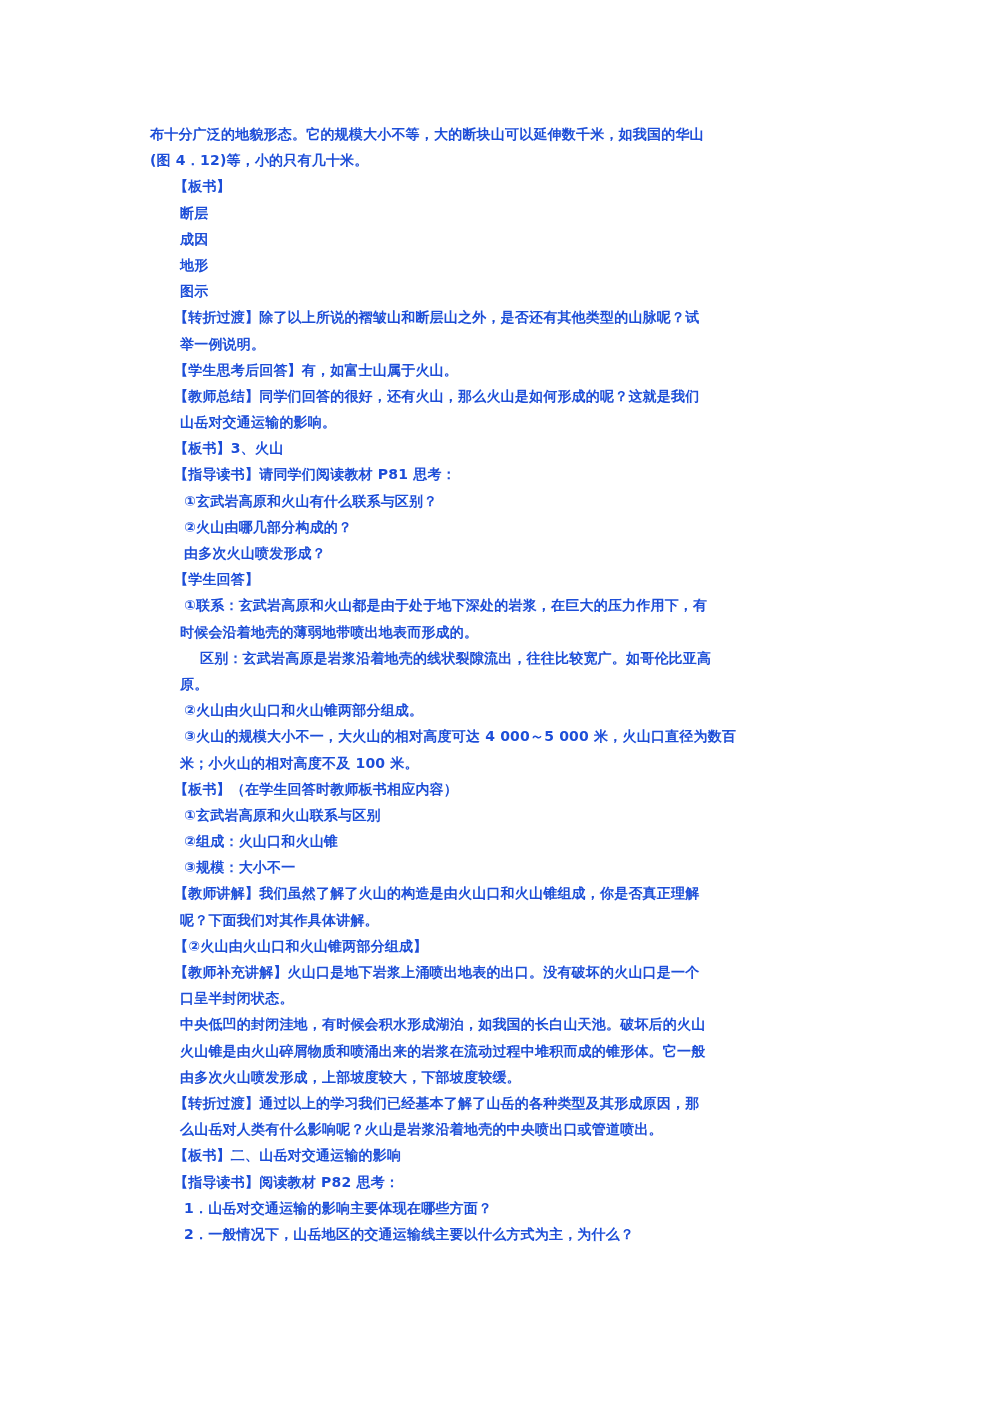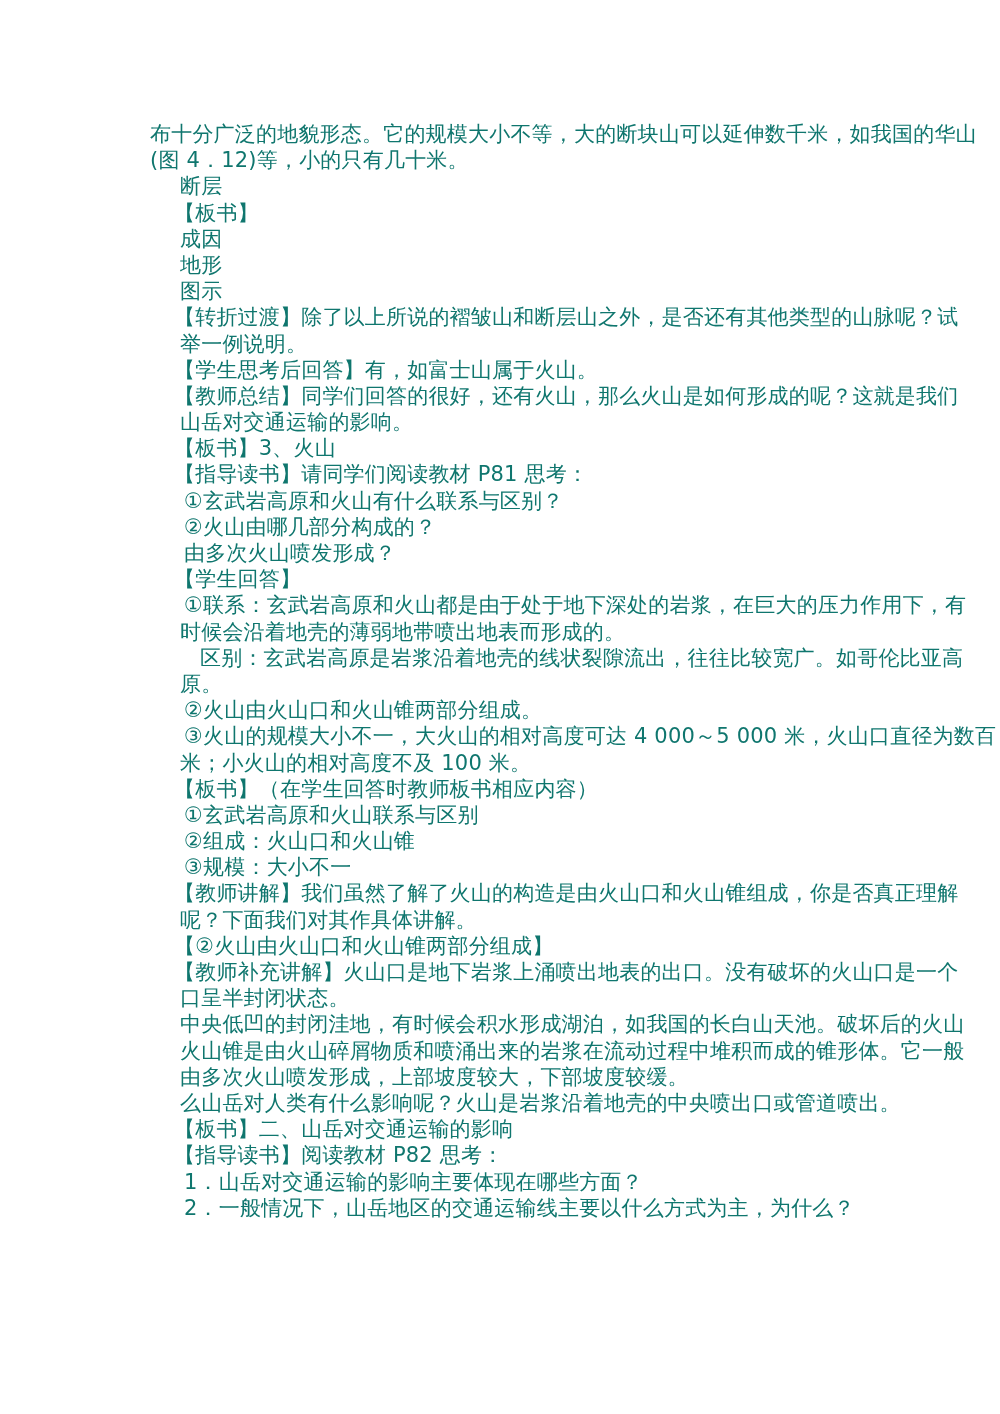--- a/index.html
+++ b/index.html
@@ -1,35 +1,36 @@
 <!DOCTYPE html>
 <html><head>
   <meta charset="utf-8">
   <style>
     html, body { margin: 0; padding: 0; background: #ffffff; }
     body { width: 1000px; height: 1414px; position: relative; overflow: hidden; }
     .page {
       position: absolute; left: 180px; top: 121px; width: 660px;
       font-family: "DejaVu Sans", "Liberation Sans", sans-serif;
-      font-size: 21px; color: #0f766e; line-height: 26.2px;
+      font-size: 14px; color: #1d4ed8; line-height: 26.2px;
       letter-spacing: 0.2px;
+      font-weight: bold;
     }
     .line { white-space: nowrap; height: 26.2px; }
     .i-half { padding-left: 4px; }
     .i-sub { padding-left: 20px; }
     .flush { margin-left: -2px; }
   </style>
 </head>
 <body>
 
 <div class="page">
   <div class="line flush" style="margin-left:-30px">布十分广泛的地貌形态。它的规模大小不等，大的断块山可以延伸数千米，如我国的华山</div>
   <div class="line flush" style="margin-left:-30px">(图 4．12)等，小的只有几十米。</div>
+  <div class="line" style="margin-left:-6px">【板书】</div>
   <div class="line">断层</div>
-  <div class="line" style="margin-left:-6px">【板书】</div>
   <div class="line">成因</div>
   <div class="line">地形</div>
   <div class="line">图示</div>
   <div class="line" style="margin-left:-6px">【转折过渡】除了以上所说的褶皱山和断层山之外，是否还有其他类型的山脉呢？试</div>
   <div class="line">举一例说明。</div>
   <div class="line" style="margin-left:-6px">【学生思考后回答】有，如富士山属于火山。</div>
   <div class="line" style="margin-left:-6px">【教师总结】同学们回答的很好，还有火山，那么火山是如何形成的呢？这就是我们</div>
   <div class="line">山岳对交通运输的影响。</div>
   <div class="line" style="margin-left:-6px">【板书】3、火山</div>
   <div class="line" style="margin-left:-6px">【指导读书】请同学们阅读教材 P81 思考：</div>
@@ -49,18 +50,19 @@
   <div class="line i-half">②组成：火山口和火山锥</div>
   <div class="line i-half">③规模：大小不一</div>
   <div class="line" style="margin-left:-6px">【教师讲解】我们虽然了解了火山的构造是由火山口和火山锥组成，你是否真正理解</div>
   <div class="line">呢？下面我们对其作具体讲解。</div>
   <div class="line" style="margin-left:-6px">【②火山由火山口和火山锥两部分组成】</div>
   <div class="line" style="margin-left:-6px">【教师补充讲解】火山口是地下岩浆上涌喷出地表的出口。没有破坏的火山口是一个</div>
   <div class="line">口呈半封闭状态。</div>
   <div class="line">中央低凹的封闭洼地，有时候会积水形成湖泊，如我国的长白山天池。破坏后的火山</div>
   <div class="line">火山锥是由火山碎屑物质和喷涌出来的岩浆在流动过程中堆积而成的锥形体。它一般</div>
   <div class="line">由多次火山喷发形成，上部坡度较大，下部坡度较缓。</div>
+  <div class="line" style="margin-left:-6px">【转折过渡】通过以上的学习我们已经基本了解了山岳的各种类型及其形成原因，那</div>
   <div class="line">么山岳对人类有什么影响呢？火山是岩浆沿着地壳的中央喷出口或管道喷出。</div>
   <div class="line" style="margin-left:-6px">【板书】二、山岳对交通运输的影响</div>
   <div class="line" style="margin-left:-6px">【指导读书】阅读教材 P82 思考：</div>
   <div class="line i-half">1．山岳对交通运输的影响主要体现在哪些方面？</div>
   <div class="line i-half">2．一般情况下，山岳地区的交通运输线主要以什么方式为主，为什么？</div>
 </div>
 
 </body></html>

